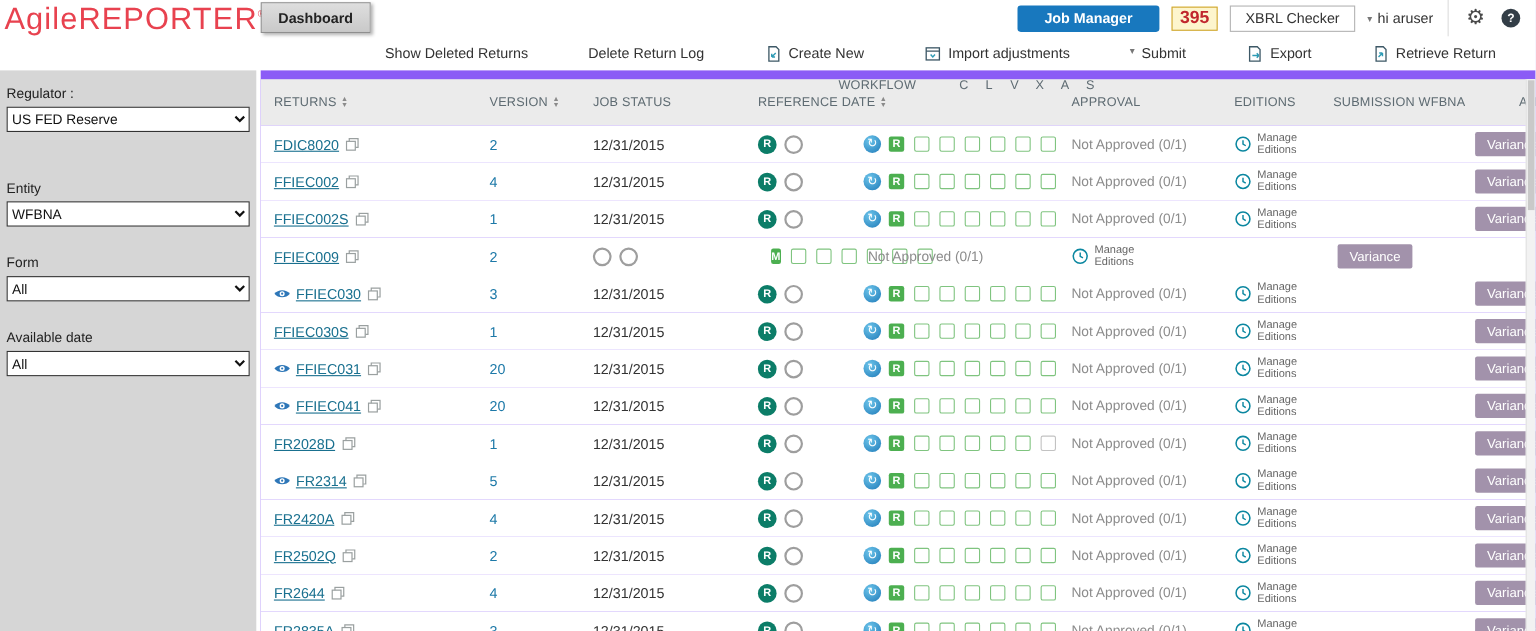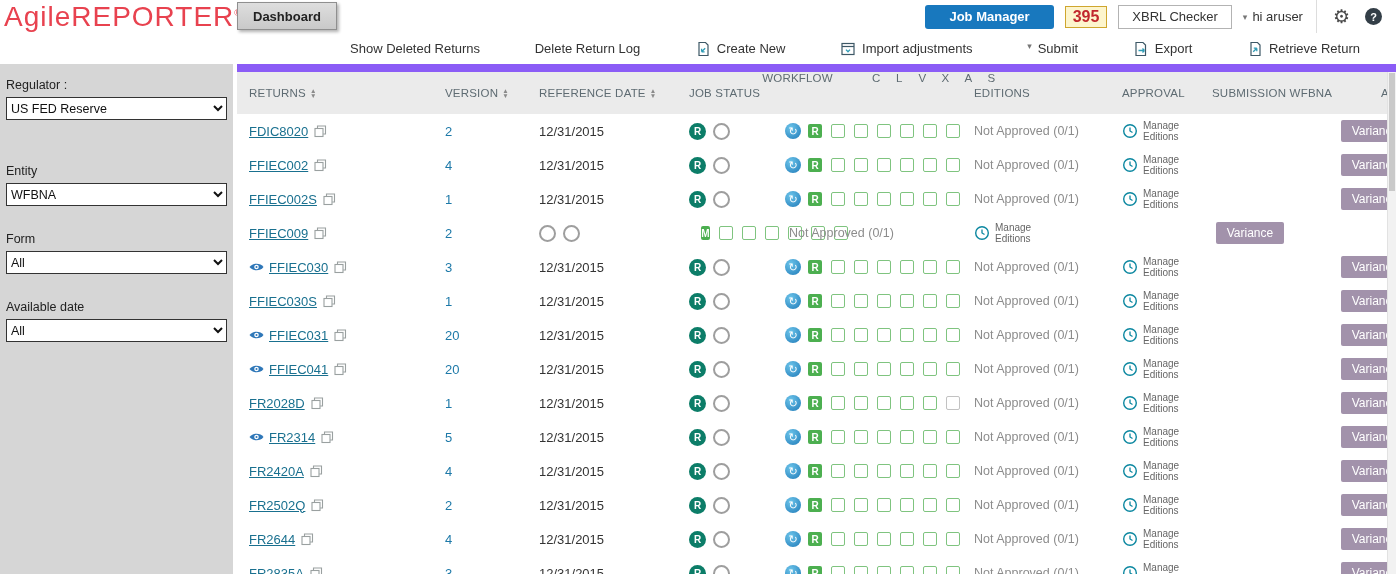--- a/index.html
+++ b/index.html
@@ -190,45 +190,45 @@
             </span>
         </div>
         <div class="th">
           <span>VERSION</span>
           <span class="sort">
               <i>▲</i>
               <i>▼</i>
             </span>
         </div>
         <div class="th">
+          <span>JOB STATUS</span>
+        </div>
+        <div class="th">
           <span>REFERENCE DATE</span>
           <span class="sort">
               <i>▲</i>
               <i>▼</i>
             </span>
-        </div>
-        <div class="th">
-          <span>JOB STATUS</span>
         </div>
         <div class="th c-workflow">
           <span class="wf-title">WORKFLOW</span>
           <span class="wf-letters">
             <span>C</span>
             <span>L</span>
             <span>V</span>
             <span>X</span>
             <span>A</span>
             <span>S</span>
           </span>
         </div>
         <div class="th">
-          <span>EDITIONS</span>
+          <span>APPROVAL</span>
         </div>
         <div class="th">
-          <span>APPROVAL</span>
+          <span>EDITIONS</span>
         </div>
         <div class="th">
           <span>SUBMISSION WFBNA</span>
         </div>
         <div class="th c-analysis">
           <span>ANALYSIS</span>
         </div>
       </div>
       <div class="tbody">
   <div class="tr">

